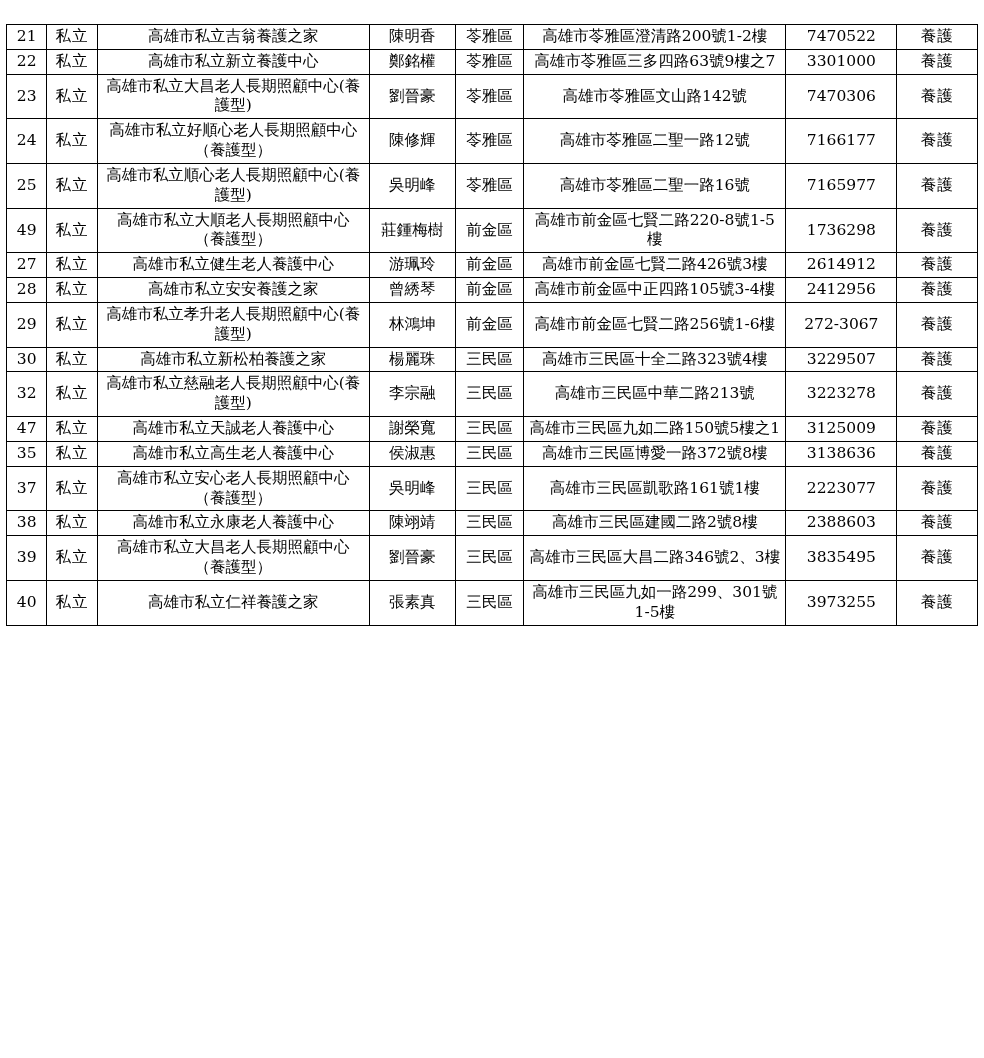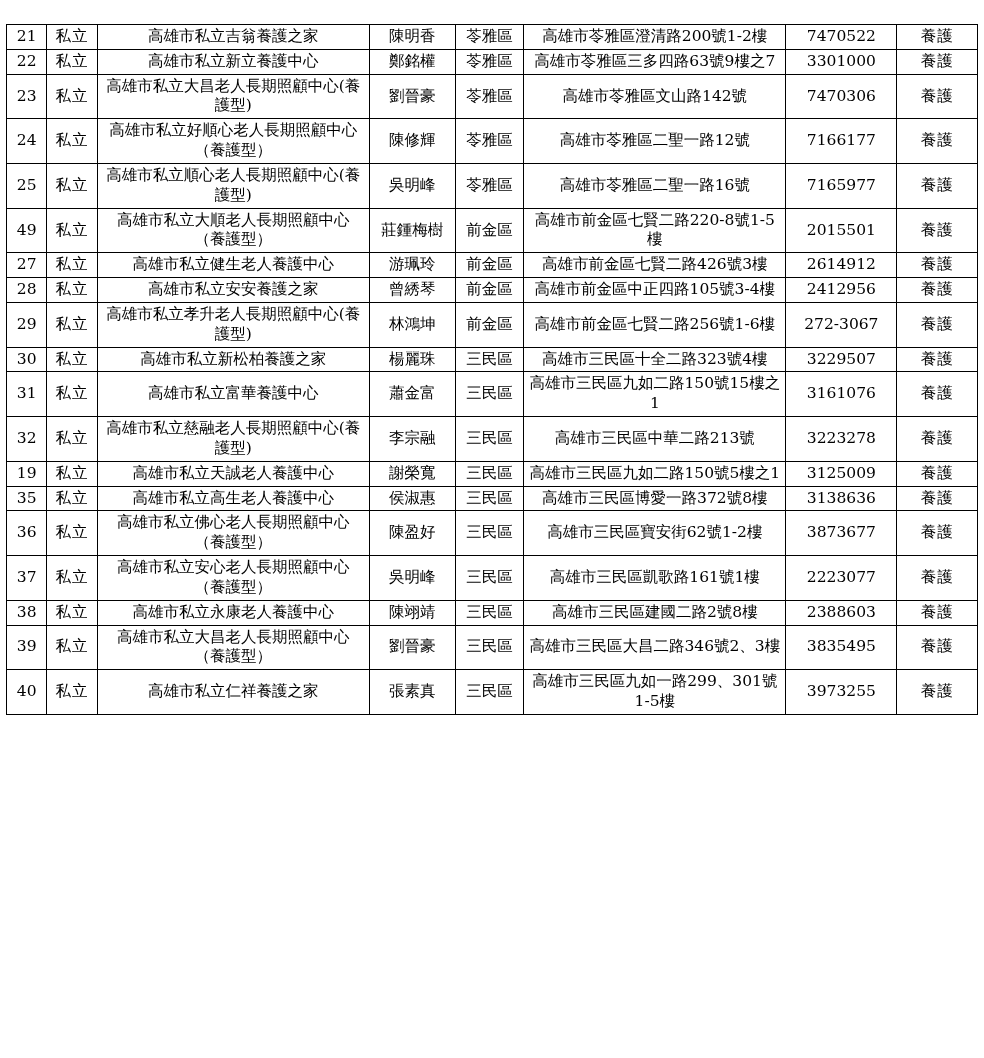--- a/index.html
+++ b/index.html
@@ -126,21 +126,21 @@
           <td class="tel">7165977</td>
           <td class="cat">養護</td>
         </tr>
         <tr>
           <td class="no">49</td>
           <td class="type">私立</td>
           <td class="name">高雄市私立大順老人長期照顧中心（養護型）</td>
           <td class="head">莊鍾梅樹</td>
           <td class="dist">前金區</td>
           <td class="addr">高雄市前金區七賢二路220-8號1-5樓</td>
-          <td class="tel">2015501</td>
+          <td class="tel">1736298</td>
           <td class="cat">養護</td>
         </tr>
         <tr>
           <td class="no">27</td>
           <td class="type">私立</td>
           <td class="name">高雄市私立健生老人養護中心</td>
           <td class="head">游珮玲</td>
           <td class="dist">前金區</td>
           <td class="addr">高雄市前金區七賢二路426號3樓</td>
           <td class="tel">2614912</td>
@@ -170,67 +170,47 @@
           <td class="no">30</td>
           <td class="type">私立</td>
           <td class="name">高雄市私立新松柏養護之家</td>
           <td class="head">楊麗珠</td>
           <td class="dist">三民區</td>
           <td class="addr">高雄市三民區十全二路323號4樓</td>
           <td class="tel">3229507</td>
           <td class="cat">養護</td>
         </tr>
         <tr>
-          <td class="no">31</td>
-          <td class="type">私立</td>
-          <td class="name">高雄市私立富華養護中心</td>
-          <td class="head">蕭金富</td>
-          <td class="dist">三民區</td>
-          <td class="addr">高雄市三民區九如二路150號15樓之1</td>
-          <td class="tel">3161076</td>
-          <td class="cat">養護</td>
-        </tr>
-        <tr>
           <td class="no">32</td>
           <td class="type">私立</td>
           <td class="name">高雄市私立慈融老人長期照顧中心(養護型)</td>
           <td class="head">李宗融</td>
           <td class="dist">三民區</td>
           <td class="addr">高雄市三民區中華二路213號</td>
           <td class="tel">3223278</td>
           <td class="cat">養護</td>
         </tr>
         <tr>
-          <td class="no">19</td>
+          <td class="no">47</td>
           <td class="type">私立</td>
           <td class="name">高雄市私立天誠老人養護中心</td>
           <td class="head">謝榮寬</td>
           <td class="dist">三民區</td>
           <td class="addr">高雄市三民區九如二路150號5樓之1</td>
           <td class="tel">3125009</td>
           <td class="cat">養護</td>
         </tr>
         <tr>
           <td class="no">35</td>
           <td class="type">私立</td>
           <td class="name">高雄市私立高生老人養護中心</td>
           <td class="head">侯淑惠</td>
           <td class="dist">三民區</td>
           <td class="addr">高雄市三民區博愛一路372號8樓</td>
           <td class="tel">3138636</td>
-          <td class="cat">養護</td>
-        </tr>
-        <tr>
-          <td class="no">36</td>
-          <td class="type">私立</td>
-          <td class="name">高雄市私立佛心老人長期照顧中心（養護型）</td>
-          <td class="head">陳盈好</td>
-          <td class="dist">三民區</td>
-          <td class="addr">高雄市三民區寶安街62號1-2樓</td>
-          <td class="tel">3873677</td>
           <td class="cat">養護</td>
         </tr>
         <tr>
           <td class="no">37</td>
           <td class="type">私立</td>
           <td class="name">高雄市私立安心老人長期照顧中心（養護型）</td>
           <td class="head">吳明峰</td>
           <td class="dist">三民區</td>
           <td class="addr">高雄市三民區凱歌路161號1樓</td>
           <td class="tel">2223077</td>

